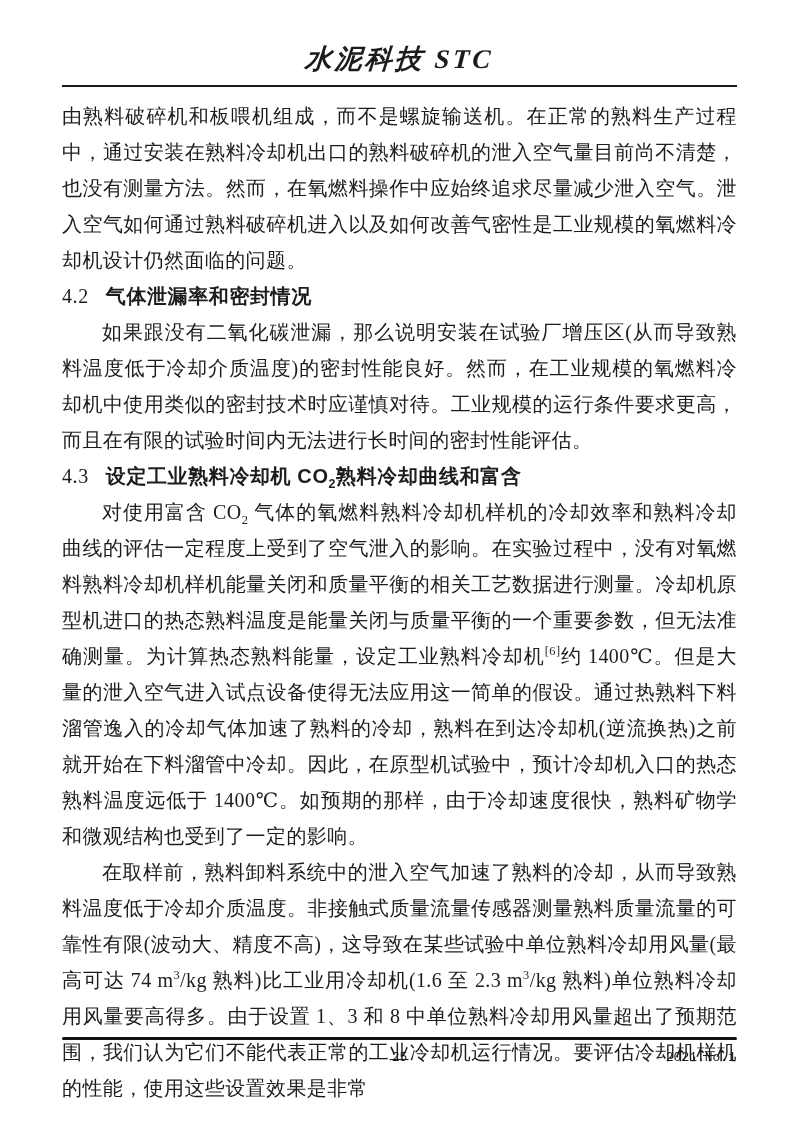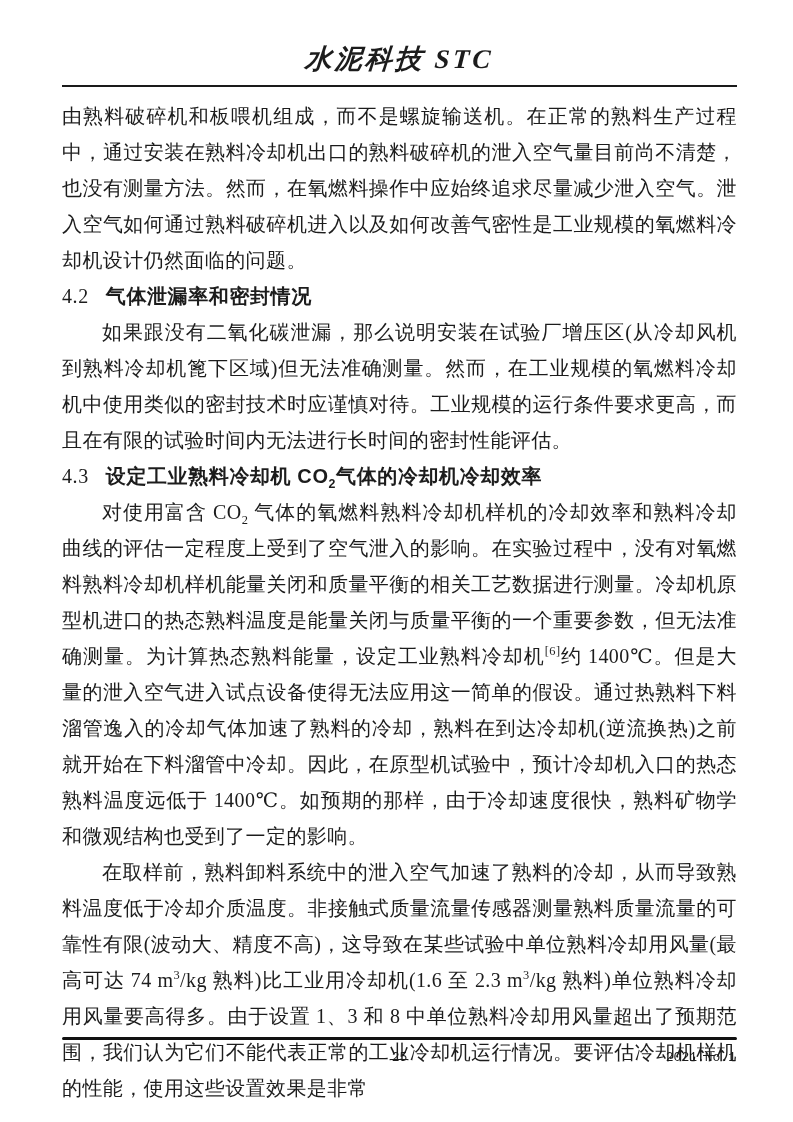--- a/index.html
+++ b/index.html
@@ -109,23 +109,23 @@
     <div class="page-header">
       <span class="journal-title">水泥科技 STC</span>
       <hr class="header-rule">
     </div>
 
     <div class="document-body">
       <p class="block-paragraph"><span>由熟料破碎机和板喂机组成，而不是螺旋输送机。在正常的熟料生产过程中，通过安装在熟料冷却机出口的熟料破碎机的泄入空气量目前尚不清楚，也没有测量方法。然而，在氧燃料操作中应始终追求尽量减少泄入空气。泄入空气如何通过熟料破碎机进入以及如何改善气密性是工业规模的氧燃料冷却机设计仍然面临的问题。</span></p>
 
       <h2 class="block-heading"><span class="seg-num">4.2</span><span>气体泄漏率和密封情况</span></h2>
 
-      <p class="block-paragraph indented"><span>如果跟没有二氧化碳泄漏，那么说明安装在试验厂增压区(从冷却风机到熟料冷却机篦下区域)但无法准确测量。然而，在工业规模的氧燃料冷却机中使用类似的密封技术时应谨慎对待。工业规模的运行条件要求更高，而且在有限的试验时间内无法进行长时间的密封性能评估。</span></p>
+      <p class="block-paragraph indented"><span>如果跟没有二氧化碳泄漏，那么说明安装在试验厂增压区(从而导致熟料温度低于冷却介质温度)的密封性能良好。然而，在工业规模的氧燃料冷却机中使用类似的密封技术时应谨慎对待。工业规模的运行条件要求更高，而且在有限的试验时间内无法进行长时间的密封性能评估。</span></p>
 
-      <h2 class="block-heading"><span class="seg-num">4.3</span><span>设定工业熟料冷却机 CO</span><sub class="seg-sub">2</sub><span>气体的冷却机冷却效率</span></h2>
+      <h2 class="block-heading"><span class="seg-num">4.3</span><span>设定工业熟料冷却机 CO</span><sub class="seg-sub">2</sub><span>熟料冷却曲线和富含</span></h2>
 
       <p class="block-paragraph indented"><span>对使用富含 CO</span><sub class="seg-sub">2</sub><span> 气体的氧燃料熟料冷却机样机的冷却效率和熟料冷却曲线的评估一定程度上受到了空气泄入的影响。在实验过程中，没有对氧燃料熟料冷却机样机能量关闭和质量平衡的相关工艺数据进行测量。冷却机原型机进口的热态熟料温度是能量关闭与质量平衡的一个重要参数，但无法准确测量。为计算热态熟料能量，设定工业熟料冷却机</span><sup class="seg-sup">[6]</sup><span>约 1400℃。但是大量的泄入空气进入试点设备使得无法应用这一简单的假设。通过热熟料下料溜管逸入的冷却气体加速了熟料的冷却，熟料在到达冷却机(逆流换热)之前就开始在下料溜管中冷却。因此，在原型机试验中，预计冷却机入口的热态熟料温度远低于 1400℃。如预期的那样，由于冷却速度很快，熟料矿物学和微观结构也受到了一定的影响。</span></p>
 
       <p class="block-paragraph indented"><span>在取样前，熟料卸料系统中的泄入空气加速了熟料的冷却，从而导致熟料温度低于冷却介质温度。非接触式质量流量传感器测量熟料质量流量的可靠性有限(波动大、精度不高)，这导致在某些试验中单位熟料冷却用风量(最高可达 74 m</span><sup class="seg-sup">3</sup><span>/kg 熟料)比工业用冷却机(1.6 至 2.3 m</span><sup class="seg-sup">3</sup><span>/kg 熟料)单位熟料冷却用风量要高得多。由于设置 1、3 和 8 中单位熟料冷却用风量超出了预期范围，我们认为它们不能代表正常的工业冷却机运行情况。要评估冷却机样机的性能，使用这些设置效果是非常</span></p>
     </div>
   </div>
 
   <div class="page-footer">
     <hr class="footer-rule">
     <div class="footer-row">

